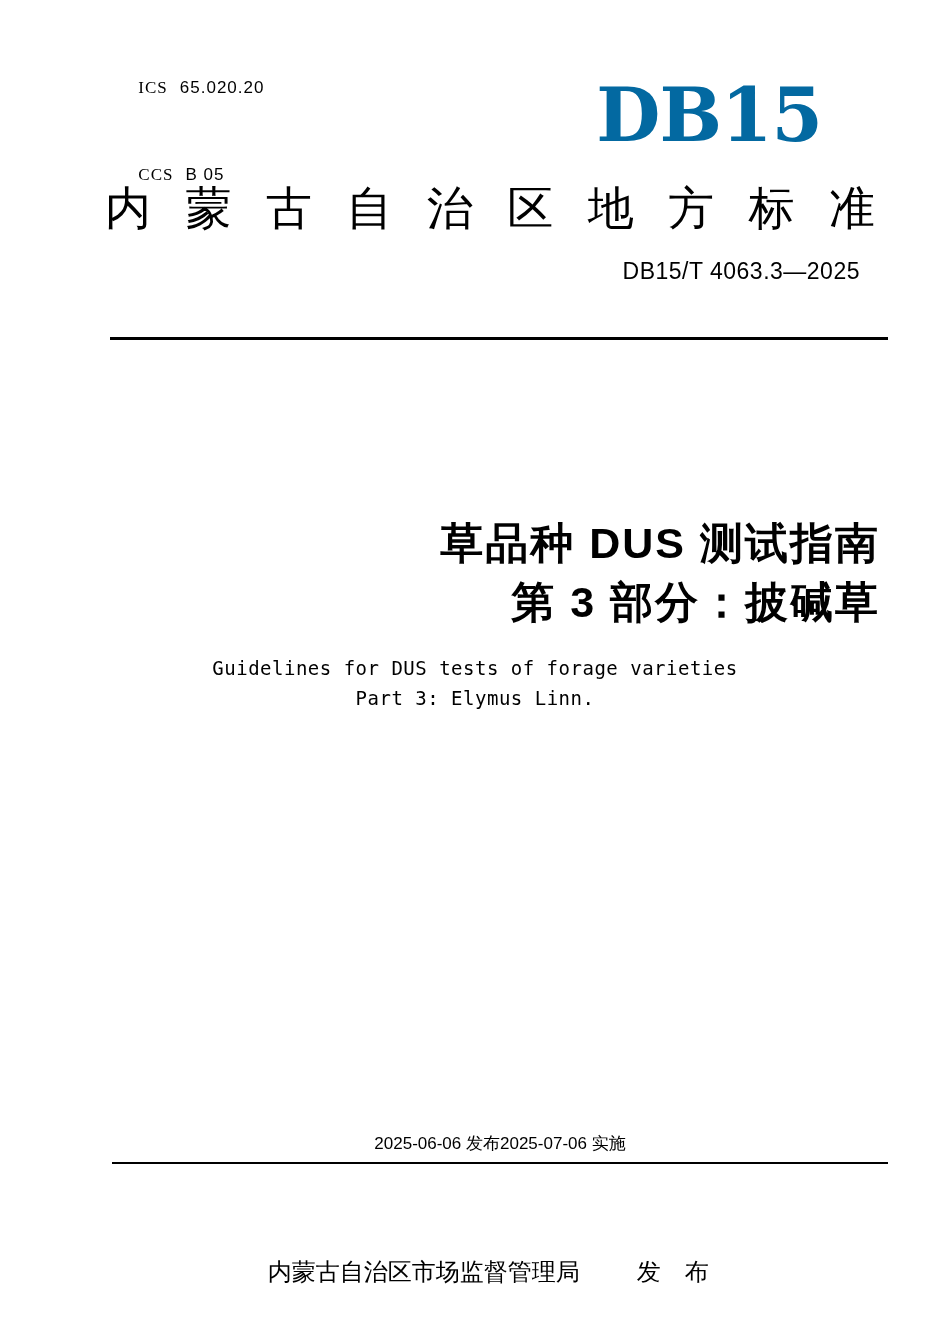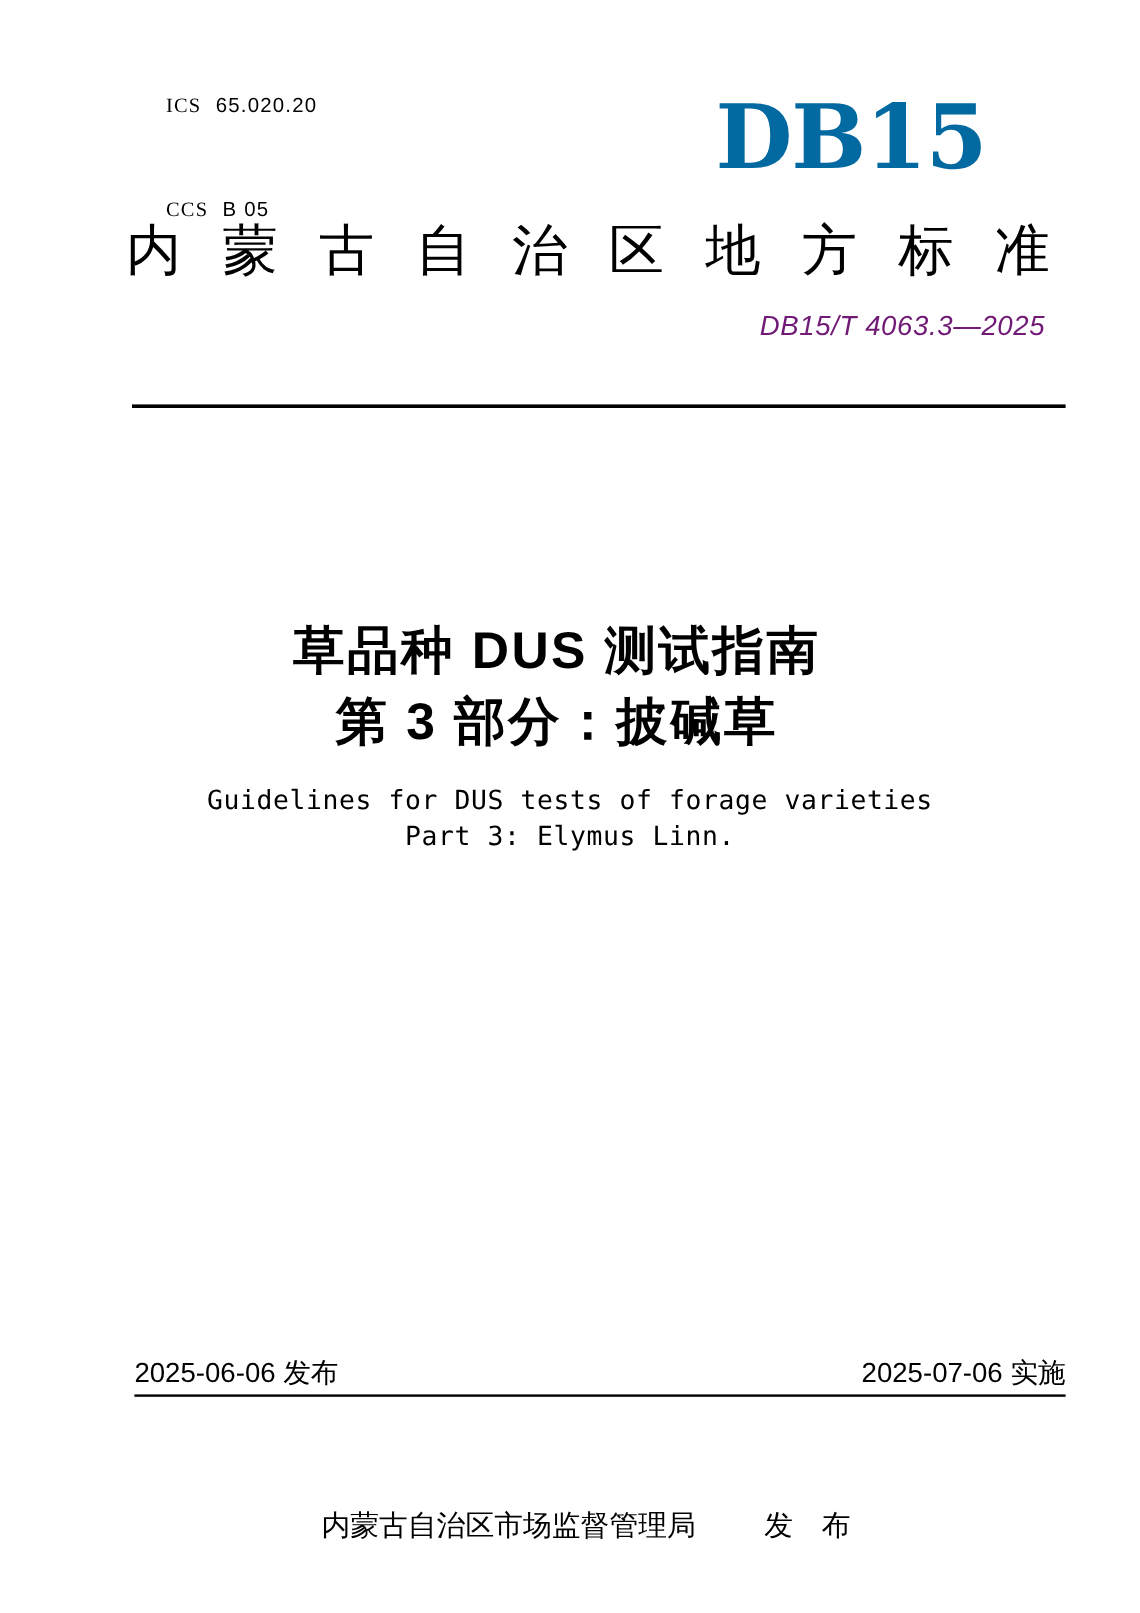--- a/index.html
+++ b/index.html
@@ -61,26 +61,25 @@
     font-size: 46px;
     line-height: 50px;
     font-weight: 500;
     color: #000;
   }
 
   
   .standard-number {
     position: absolute;
     top: 258px;
-    right: 79px;
+    right: 90px;
     font-size: 23px;
     letter-spacing: 0.5px;
-    color: #701a75;
-    white-space: pre;
-    font-style: italic;
+    color: #000000;
+    white-space: pre;
   }
 
   .rule {
     position: absolute;
     background: #000;
   }
   .rule-top {
     left: 110px;
     top: 337px;
     width: 778px;
@@ -92,54 +91,53 @@
     width: 776px;
     height: 2px;
   }
 
   
   .title-block {
     position: absolute;
     left: 0;
     top: 514px;
     width: 880px;
-    text-align: center;
-    padding-left: 24px;
+    text-align: right;
   }
   .title-line {
     font-size: 43px;
     line-height: 59px;
     font-weight: bold;
     letter-spacing: 2px;
     white-space: pre;
   }
   .subtitle-block {
     position: absolute;
     left: 0;
     top: 653px;
     width: 950px;
     text-align: center;
   }
   .subtitle-line {
     font-family: "DejaVu Sans Mono", "Liberation Mono", monospace;
-    font-size: 22px;
+    font-size: 19px;
     line-height: 30px;
     letter-spacing: 0.5px;
     white-space: pre;
   }
 
   
   .dates-row {
     position: absolute;
     left: 112px;
     top: 1130px;
     width: 776px;
     display: flex;
-    justify-content: space-between;
-    font-size: 23px;
+    justify-content: center;
+    font-size: 17px;
     line-height: 28px;
     font-weight: 500;
     white-space: pre;
   }
 
   
   .footer {
     position: absolute;
     left: 0;
     top: 1224px;

